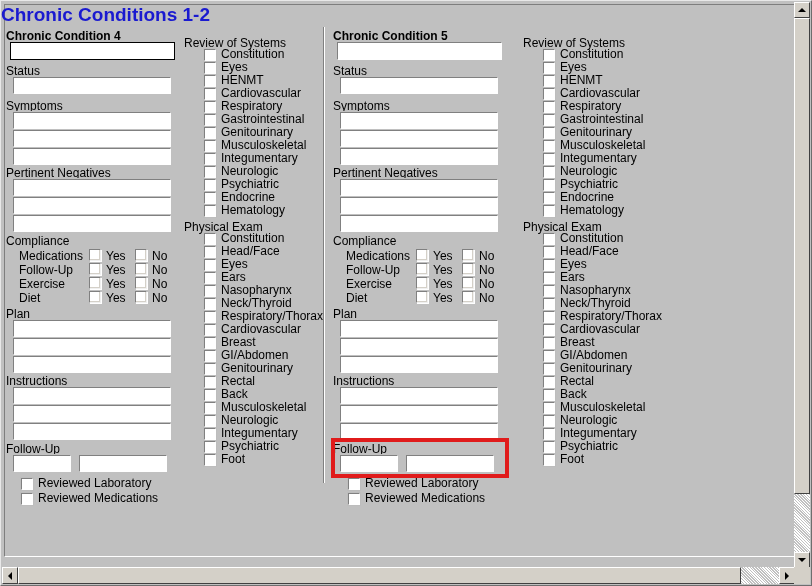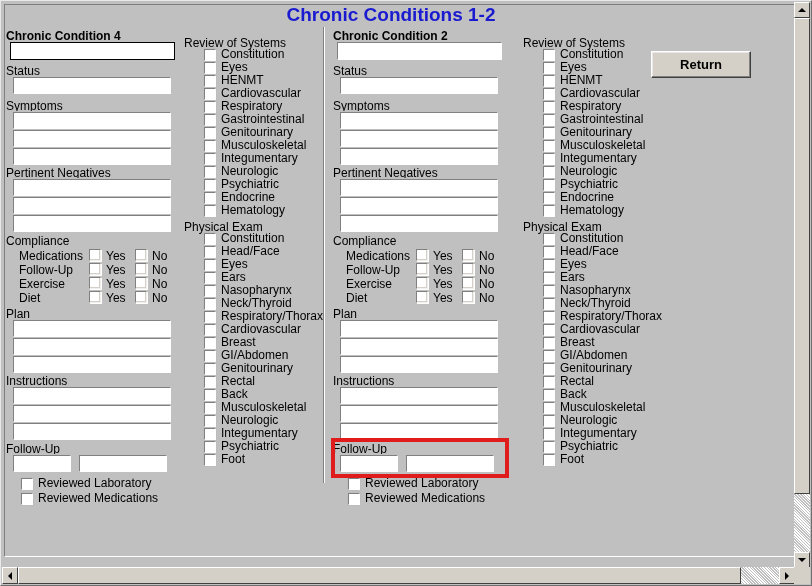--- a/index.html
+++ b/index.html
@@ -36,21 +36,21 @@
     border-left: 1px solid #7e7e7e;
     border-right: 1px solid #ffffff;
     border-bottom: 1px solid #ffffff;
     background: #c0c0c0;
   }
   .page-title {
     position: absolute;
     left: 0;
     top: 3px;
     width: 780px;
-    text-align: center;
+    text-align: left;
     color: #1a1ad0;
     font-size: 19px;
     font-weight: bold;
     letter-spacing: 0px;
     font-family: "Liberation Sans", sans-serif;
   }
   .divider {
     position: absolute;
     top: 26px;
     left: 322px;
@@ -404,21 +404,21 @@
         <span class="txt">Integumentary</span>
       </div>
       <div class="cbrow" style="left:203px; top:440px;">
         <span class="box"></span>
         <span class="txt">Psychiatric</span>
       </div>
       <div class="cbrow" style="left:203px; top:453px;">
         <span class="box"></span>
         <span class="txt">Foot</span>
       </div>
-      <div class="lbl lbl-bold" style="left:332px; top:28px;">Chronic Condition 2</div>
+      <div class="lbl lbl-bold" style="left:332px; top:28px;">Chronic Condition 5</div>
       <input class="tf" style="left: 336px; top: 41px; width: 165px; height: 18px;" type="text">
       <div class="lbl" style="left:332px; top:63px;">Status</div>
       <input class="tf" style="left: 339px; top: 76px; width: 158px; height: 17px;" type="text">
       <div class="lbl" style="left:332px; top:98px;">Symptoms</div>
       <input class="tf" style="left: 339px; top: 111px; width: 158px; height: 17px;" type="text">
       <input class="tf" style="left: 339px; top: 129px; width: 158px; height: 17px;" type="text">
       <input class="tf" style="left: 339px; top: 147px; width: 158px; height: 17px;" type="text">
       <div class="lbl" style="left:332px; top:165px;">Pertinent Negatives</div>
       <input class="tf" style="left: 339px; top: 178px; width: 158px; height: 17px;" type="text">
       <input class="tf" style="left: 339px; top: 196px; width: 158px; height: 17px;" type="text">
@@ -584,21 +584,20 @@
       <div class="cbrow" style="left:542px; top:440px;">
         <span class="box"></span>
         <span class="txt">Psychiatric</span>
       </div>
       <div class="cbrow" style="left:542px; top:453px;">
         <span class="box"></span>
         <span class="txt">Foot</span>
       </div>
     </div>
 
-  <div class="btn" style="left:650px; top:50px; width:100px; height:27px;">Return</div>
 
   <div class="highlight" style="left:330px; top:437px; width:178px; height:40px;"></div>
 
   <div class="vscroll">
     <div class="sb-btn" style="left:0; top:0; width:16px; height:16px;">
       <span class="arrow arrow-up"></span>
     </div>
     <div class="sb-track" style="left:0; top:16px; width:16px; height:534px;"></div>
     <div class="sb-thumb" style="left:0; top:16px; width:16px; height:476px;"></div>
     <div class="sb-btn" style="left:0; top:550px; width:16px; height:16px;">

